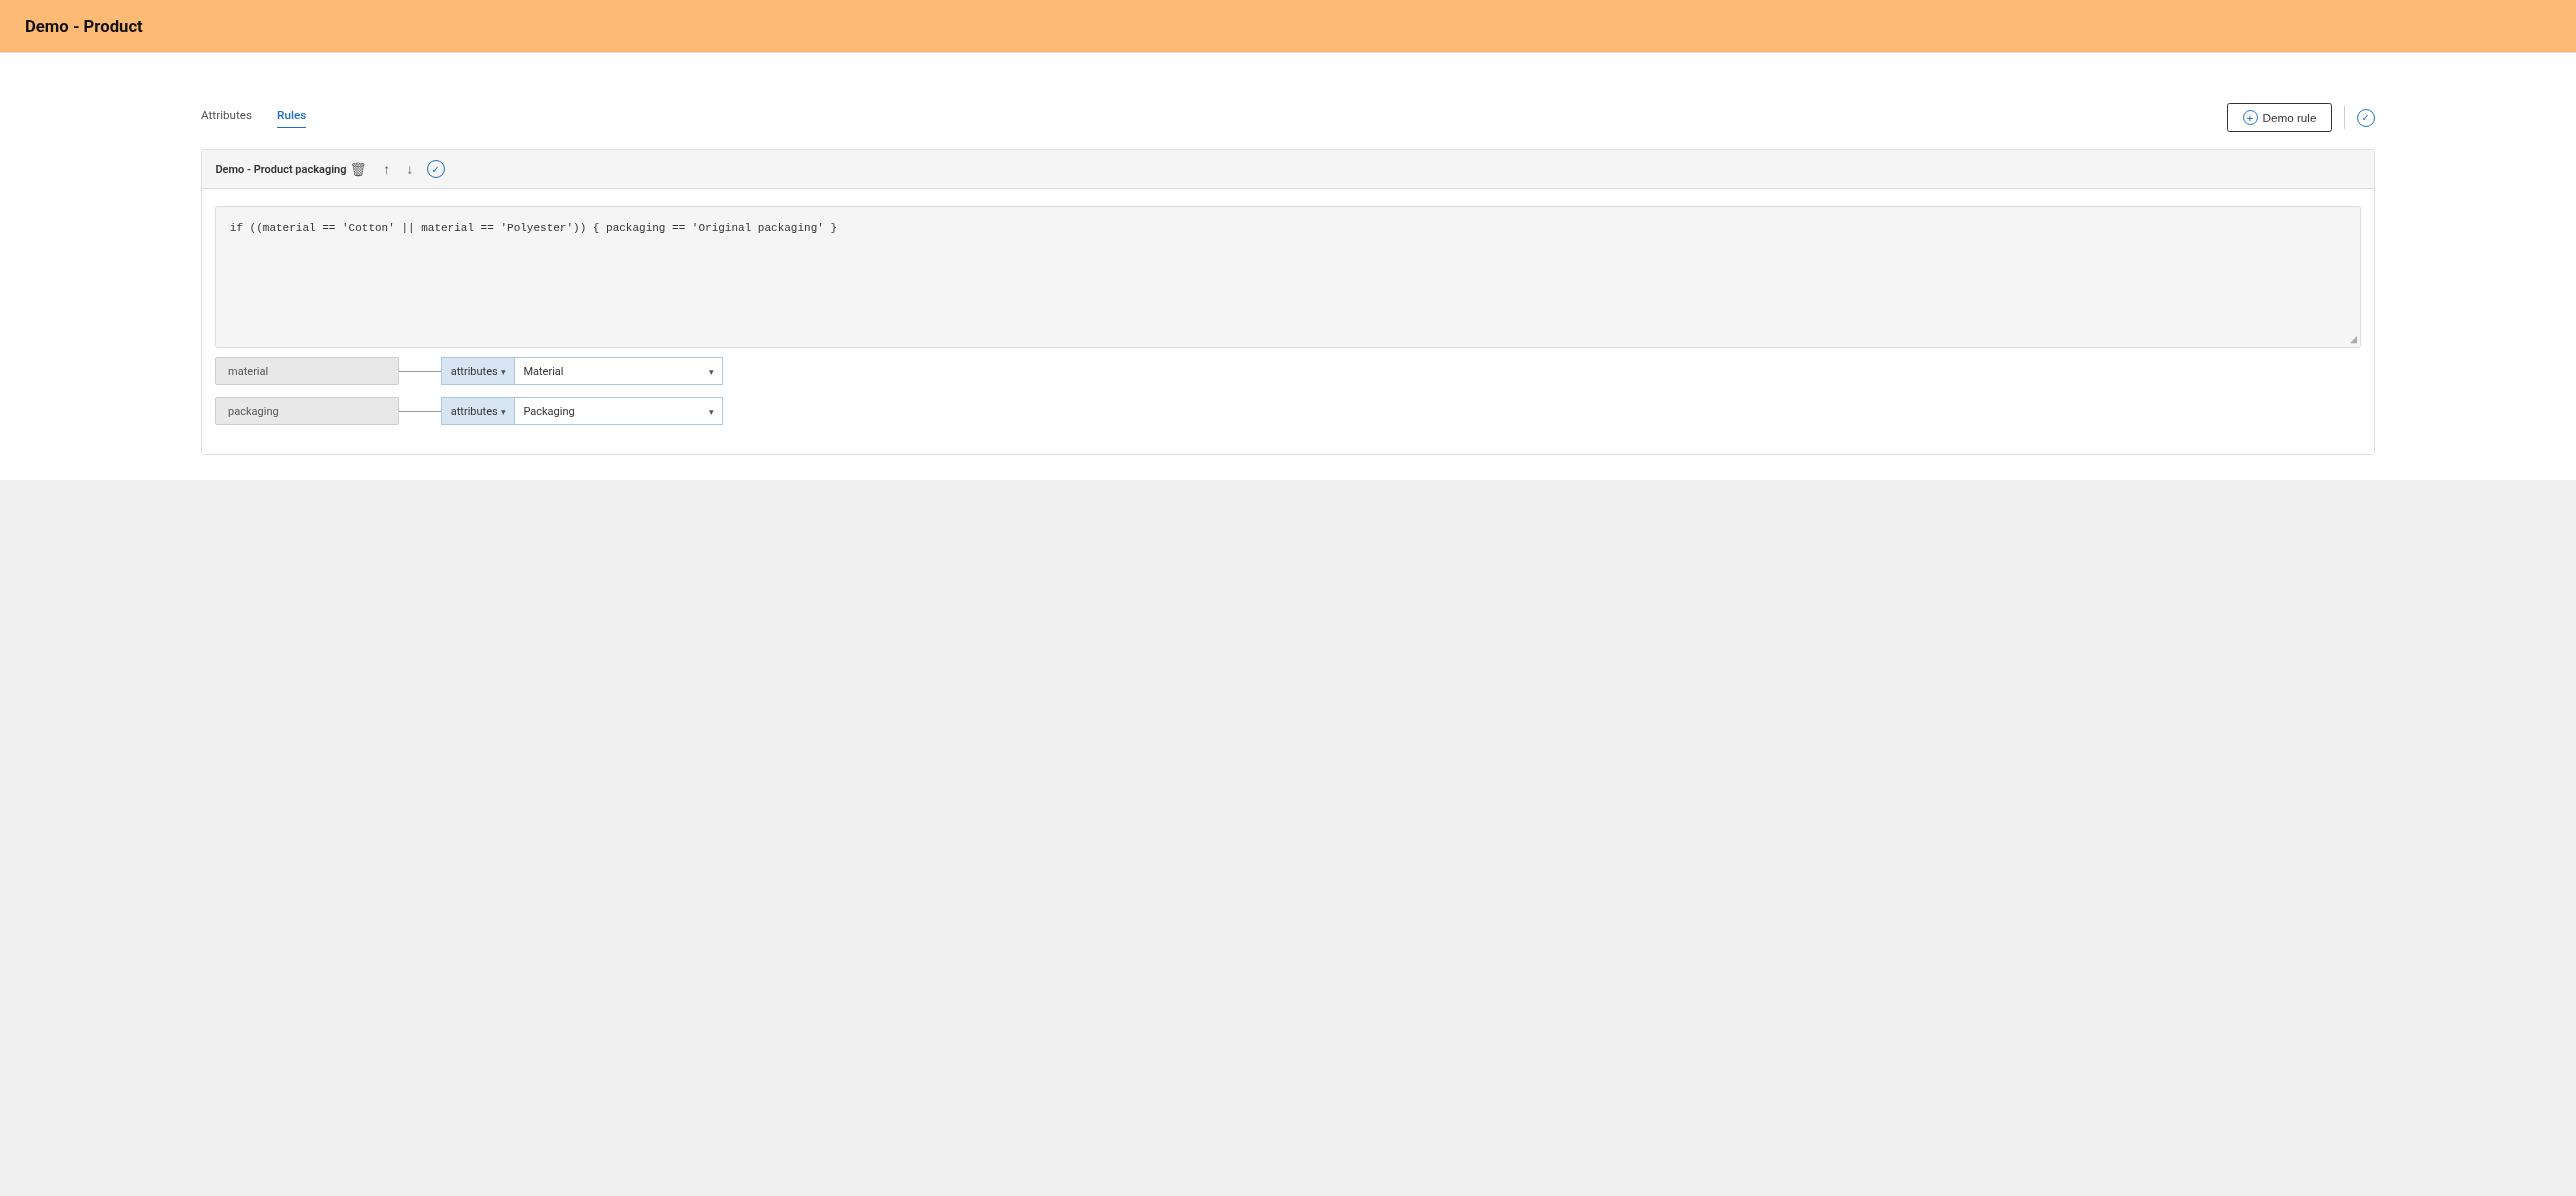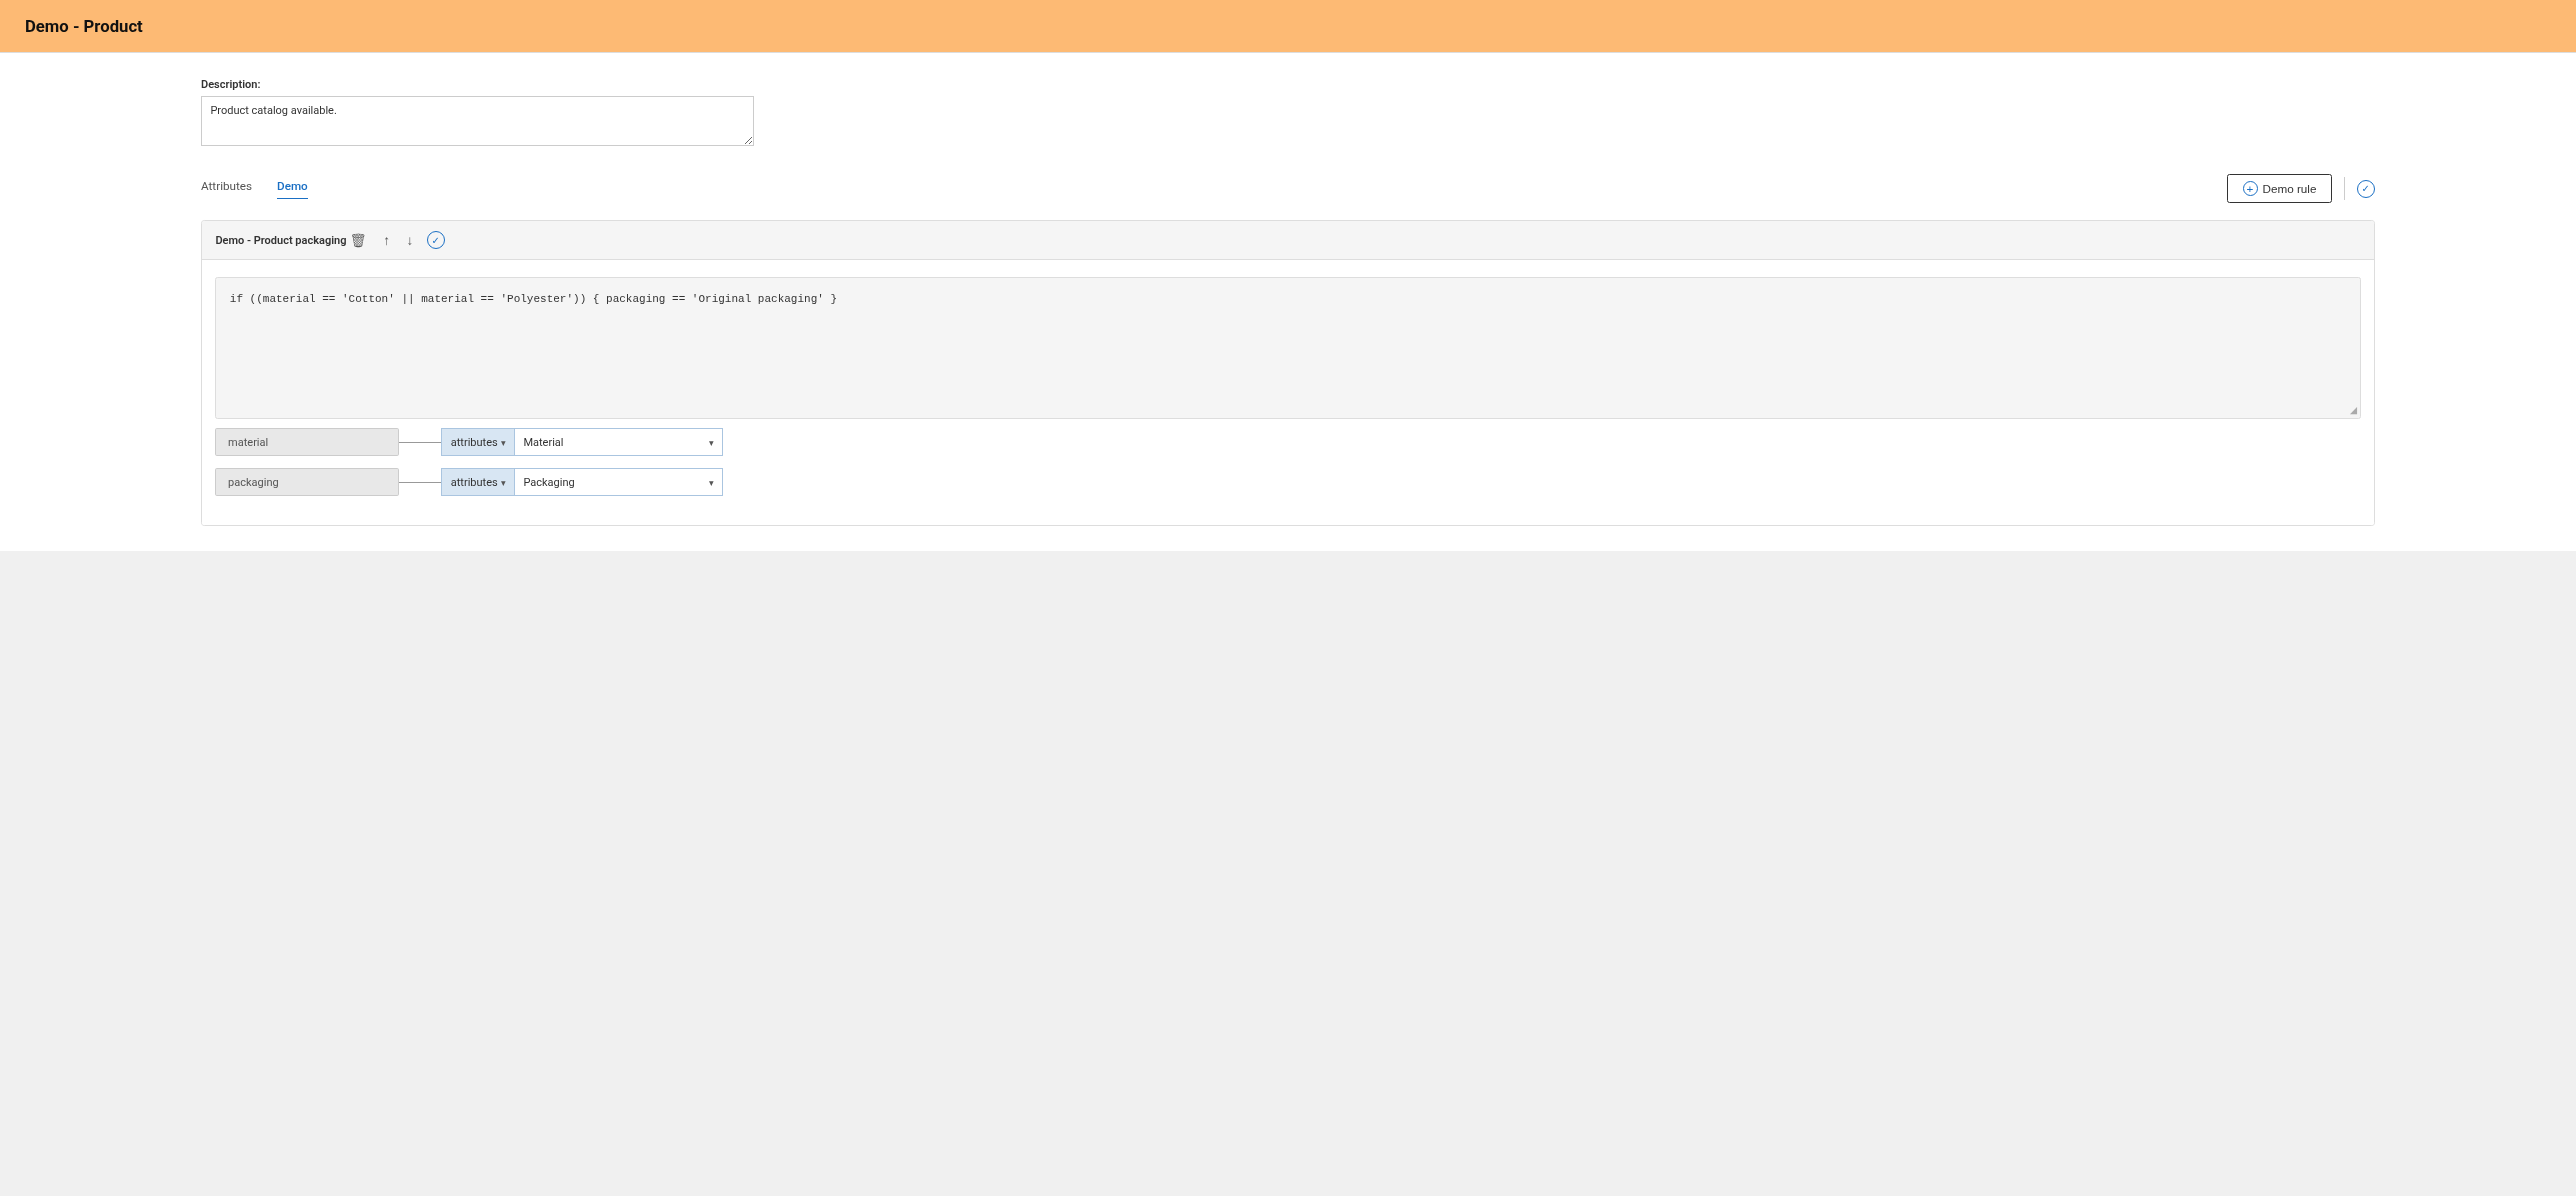--- a/index.html
+++ b/index.html
@@ -223,29 +223,25 @@
   </style>
 </head>
 <body>
 
 <div class="page-header">
   <span class="page-title">Demo - Product</span>
 </div>
 
 <div class="page-content">
 
-  <div>
-    <div class="description-label">Description:</div>
-    <textarea class="description-textarea" style="">Product catalog available.</textarea>
-  </div>
 
   <div class="tabs-row">
     <div class="tabs-left">
       <div class="tab">Attributes</div>
-      <div class="tab active">Demo</div>
+      <div class="tab active">Rules</div>
     </div>
     <div class="tabs-right">
       <button class="apply-rule-btn">
         <span class="circle-plus-icon">+</span>
         <span>Demo rule</span>
       </button>
       <div class="divider-v"></div>
       <div class="circle-check-icon">
         <span>✓</span>
       </div>

